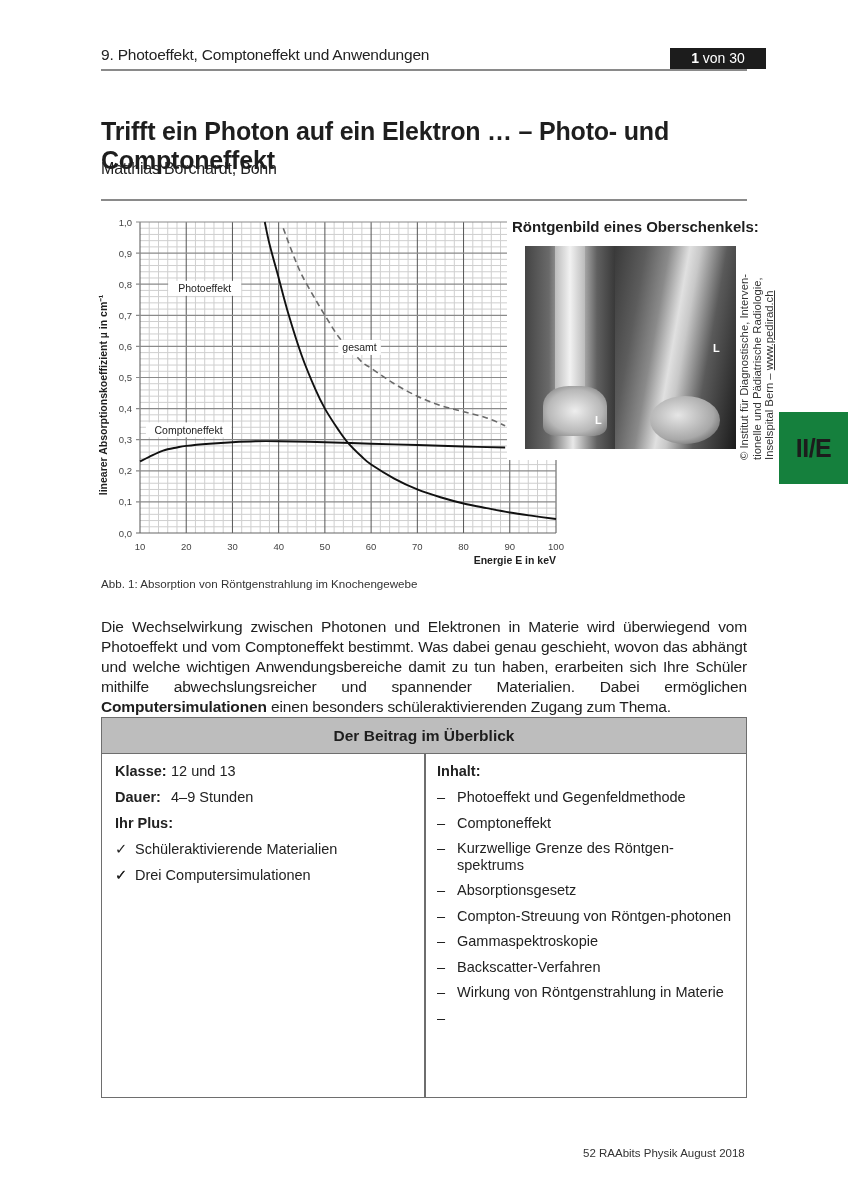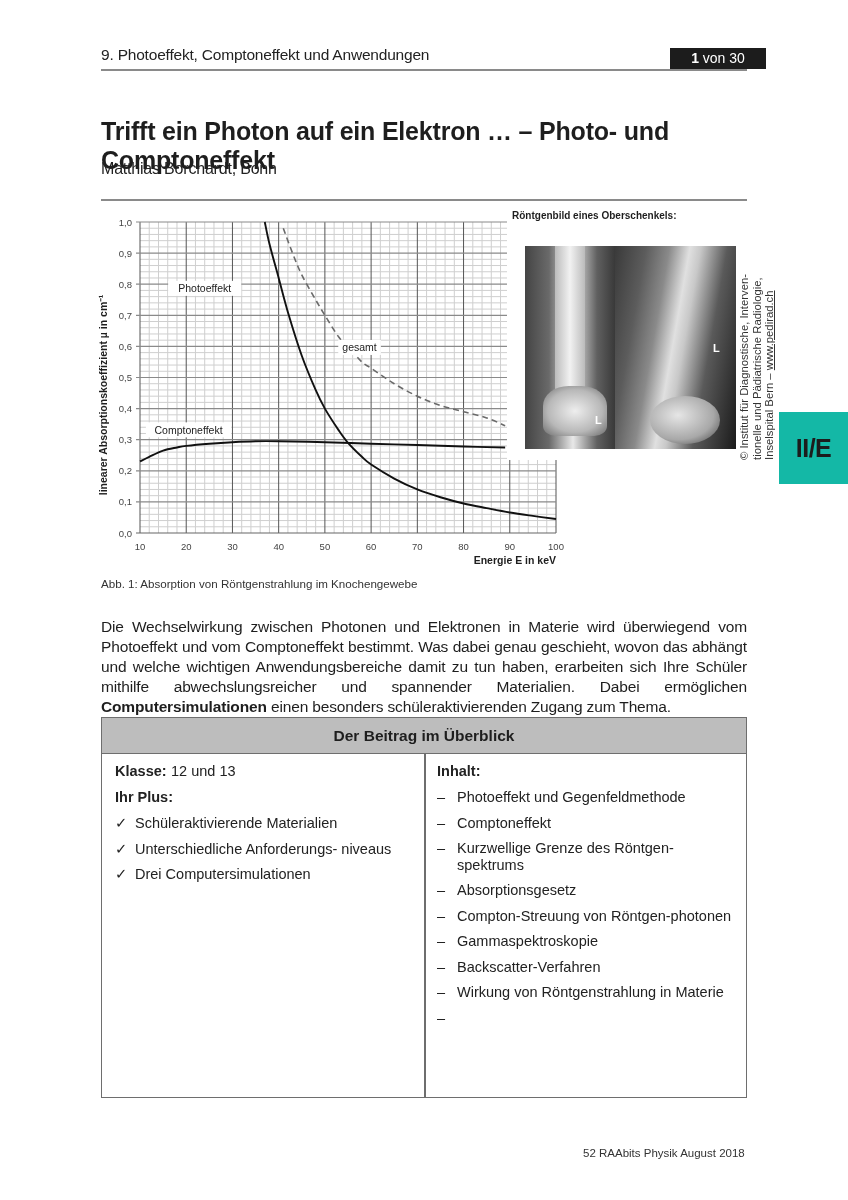--- a/index.html
+++ b/index.html
@@ -12,34 +12,34 @@
   .header-rule { position: absolute; left: 101px; top: 69px; width: 646px; height: 2px; background: #8a8a8a; }
 
   .doc-title { position: absolute; left: 101px; top: 117px; font-size: 25px; font-weight: bold; color: #1e1e1e; letter-spacing: -0.2px; }
   .author { position: absolute; left: 101px; top: 160px; font-size: 16px; color: #222; letter-spacing: -0.2px; }
   .title-rule { position: absolute; left: 101px; top: 199px; width: 646px; height: 2px; background: #8a8a8a; }
 
   #chart { position: absolute; left: 95px; top: 205px; width: 480px; height: 370px; }
   #chart text { font-family: "Liberation Sans", sans-serif; }
 
   .xray-box { position: absolute; left: 507px; top: 214px; width: 255px; height: 246px; background: #fff; }
-  .xray-caption { position: absolute; left: 512px; top: 210px; font-size: 10px; font-weight: bold; color: #1e1e1e; text-align: center; }
+  .xray-caption { position: absolute; left: 512px; top: 218px; font-size: 15px; font-weight: bold; color: #1e1e1e; text-align: center; }
   .xray-img { position: absolute; left: 525px; top: 246px; width: 211px; height: 203px; background: #111; overflow: hidden; }
   .xray-panel1 { position: absolute; left: 0; top: 0; width: 96px; height: 203px;
      background: linear-gradient(90deg, #444 0%, #6a6a6a 25%, #cfcfcf 45%, #e8e8e8 50%, #bdbdbd 58%, #606060 75%, #2c2c2c 100%); }
   .xray-panel2 { position: absolute; left: 90px; top: 0; width: 121px; height: 203px;
      background: linear-gradient(100deg, #3a3a3a 0%, #5c5c5c 20%, #8a8a8a 35%, #e0e0e0 48%, #c8c8c8 55%, #5a5a5a 72%, #1a1a1a 100%); }
   .bone1 { position: absolute; left: 30px; top: 0; width: 30px; height: 150px; background: linear-gradient(90deg,#bbb,#f2f2f2,#bbb); border-radius: 0 0 8px 8px; }
   .knee1 { position: absolute; left: 18px; top: 140px; width: 64px; height: 50px; background: radial-gradient(ellipse at center, #eee 0%, #b8b8b8 60%, #6a6a6a 100%); border-radius: 40% 40% 20% 20%; }
   .knee2 { position: absolute; left: 125px; top: 150px; width: 70px; height: 48px; background: radial-gradient(ellipse at 40% 40%, #e6e6e6 0%, #a8a8a8 60%, #3a3a3a 100%); border-radius: 50%; }
   .xl { position: absolute; color: #fff; font-weight: bold; font-size: 11px; }
   .credit { position: absolute; left: 738px; top: 460px; transform-origin: 0 0; transform: rotate(-90deg); font-size: 11.3px; line-height: 12.5px; color: #333; width: 220px; }
   .credit u { text-decoration: underline; }
 
-  .side-tab { position: absolute; left: 779px; top: 412px; width: 69px; height: 72px; background: #14b8a6; color: #1c1c1c; font-weight: bold; font-size: 25px; text-align: center; line-height: 72px; letter-spacing: -0.5px; }
+  .side-tab { position: absolute; left: 779px; top: 412px; width: 69px; height: 72px; background: #15803d; color: #1c1c1c; font-weight: bold; font-size: 25px; text-align: center; line-height: 72px; letter-spacing: -0.5px; }
 
   .fig-caption { position: absolute; left: 101px; top: 577px; font-size: 11.6px; color: #333; }
 
   .intro { position: absolute; left: 101px; top: 617px; width: 646px; font-size: 15.5px; line-height: 20px; text-align: justify; color: #1e1e1e; letter-spacing: -0.15px; }
   .intro b { font-weight: bold; }
 
   .overview { position: absolute; left: 101px; top: 717px; width: 646px; height: 381px; border: 1.5px solid #6e6e6e; }
   .ov-head { height: 36px; background: #bdbdbd; border-bottom: 1.5px solid #6e6e6e; text-align: center; font-weight: bold; font-size: 15.5px; line-height: 36px; color: #1e1e1e; }
   .ov-cols { position: relative; height: 343px; }
   .ov-divider { position: absolute; left: 322px; top: 0; width: 1.5px; height: 100%; background: #6e6e6e; }
@@ -231,24 +231,25 @@
 <div class="fig-caption">Abb. 1: Absorption von Röntgenstrahlung im Knochengewebe</div>
 
 <div class="intro"><span>Die Wechselwirkung zwischen Photonen und Elektronen in Materie wird überwiegend vom Photoeffekt und vom Comptoneffekt bestimmt. Was dabei genau geschieht, wovon das abhängt und welche wichtigen Anwendungsbereiche damit zu tun haben, erarbeiten sich Ihre Schüler mithilfe abwechslungsreicher und spannender Materialien. Dabei ermög­lichen </span><b>Computersimulationen</b><span> einen besonders schüleraktivierenden Zugang zum Thema.</span></div>
 
 <div class="overview">
   <div class="ov-head">Der Beitrag im Überblick</div>
   <div class="ov-cols">
     <div class="ov-divider"></div>
     <div class="ov-left">
       <div class="row"><span class="lab">Klasse:</span> <span>12 und 13</span></div>
+      <div class="row"><span class="lab">Dauer:</span> <span>4–9 Stunden</span></div>
       <div class="row"><b>Ihr Plus:</b></div>
       <div id="plus-list">
           <div class="li"><span class="mk">✓</span><span>Schüleraktivierende Materialien</span></div>
-          <div class="li"><span class="mk">✓</span><span>Unterschiedliche Anforderungs-&nbsp;niveaus</span></div>
+          <div class="li"><span class="mk">✓</span></div>
           <div class="li"><span class="mk">✓</span><span>Drei Computersimulationen</span></div>
         </div>
     </div>
     <div class="ov-right">
       <div class="row"><b>Inhalt:</b></div>
       <div id="inhalt-list">
           <div class="li"><span class="mk">–</span><span>Photoeffekt und Gegenfeldmethode</span></div>
           <div class="li"><span class="mk">–</span><span>Comptoneffekt</span></div>
           <div class="li"><span class="mk">–</span><span>Kurzwellige Grenze des Röntgen-spektrums</span></div>
           <div class="li"><span class="mk">–</span><span>Absorptionsgesetz</span></div>

